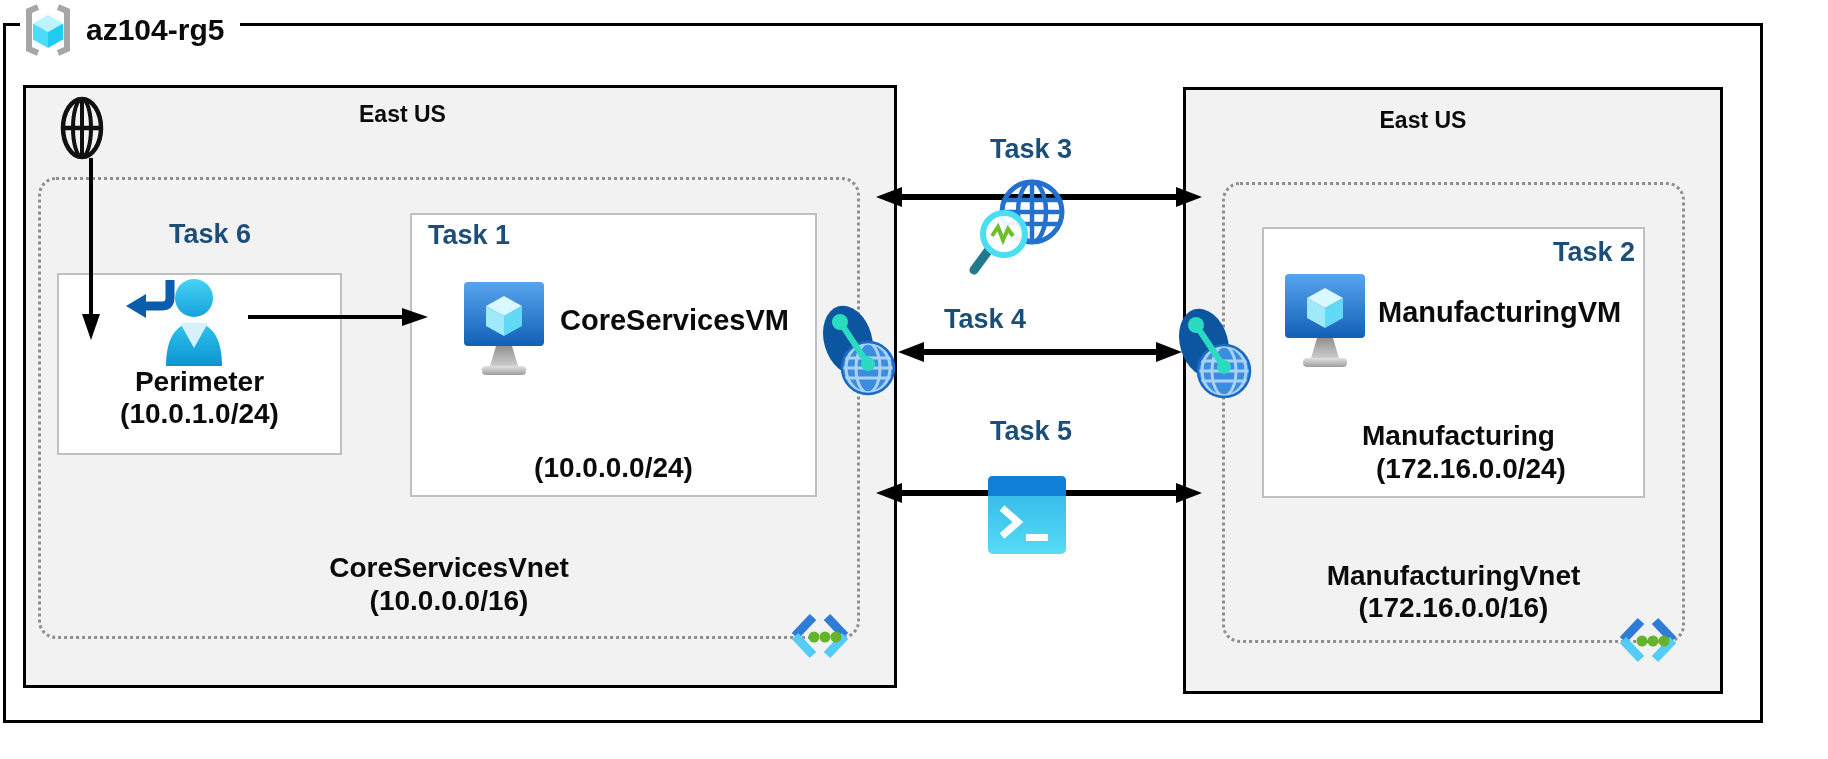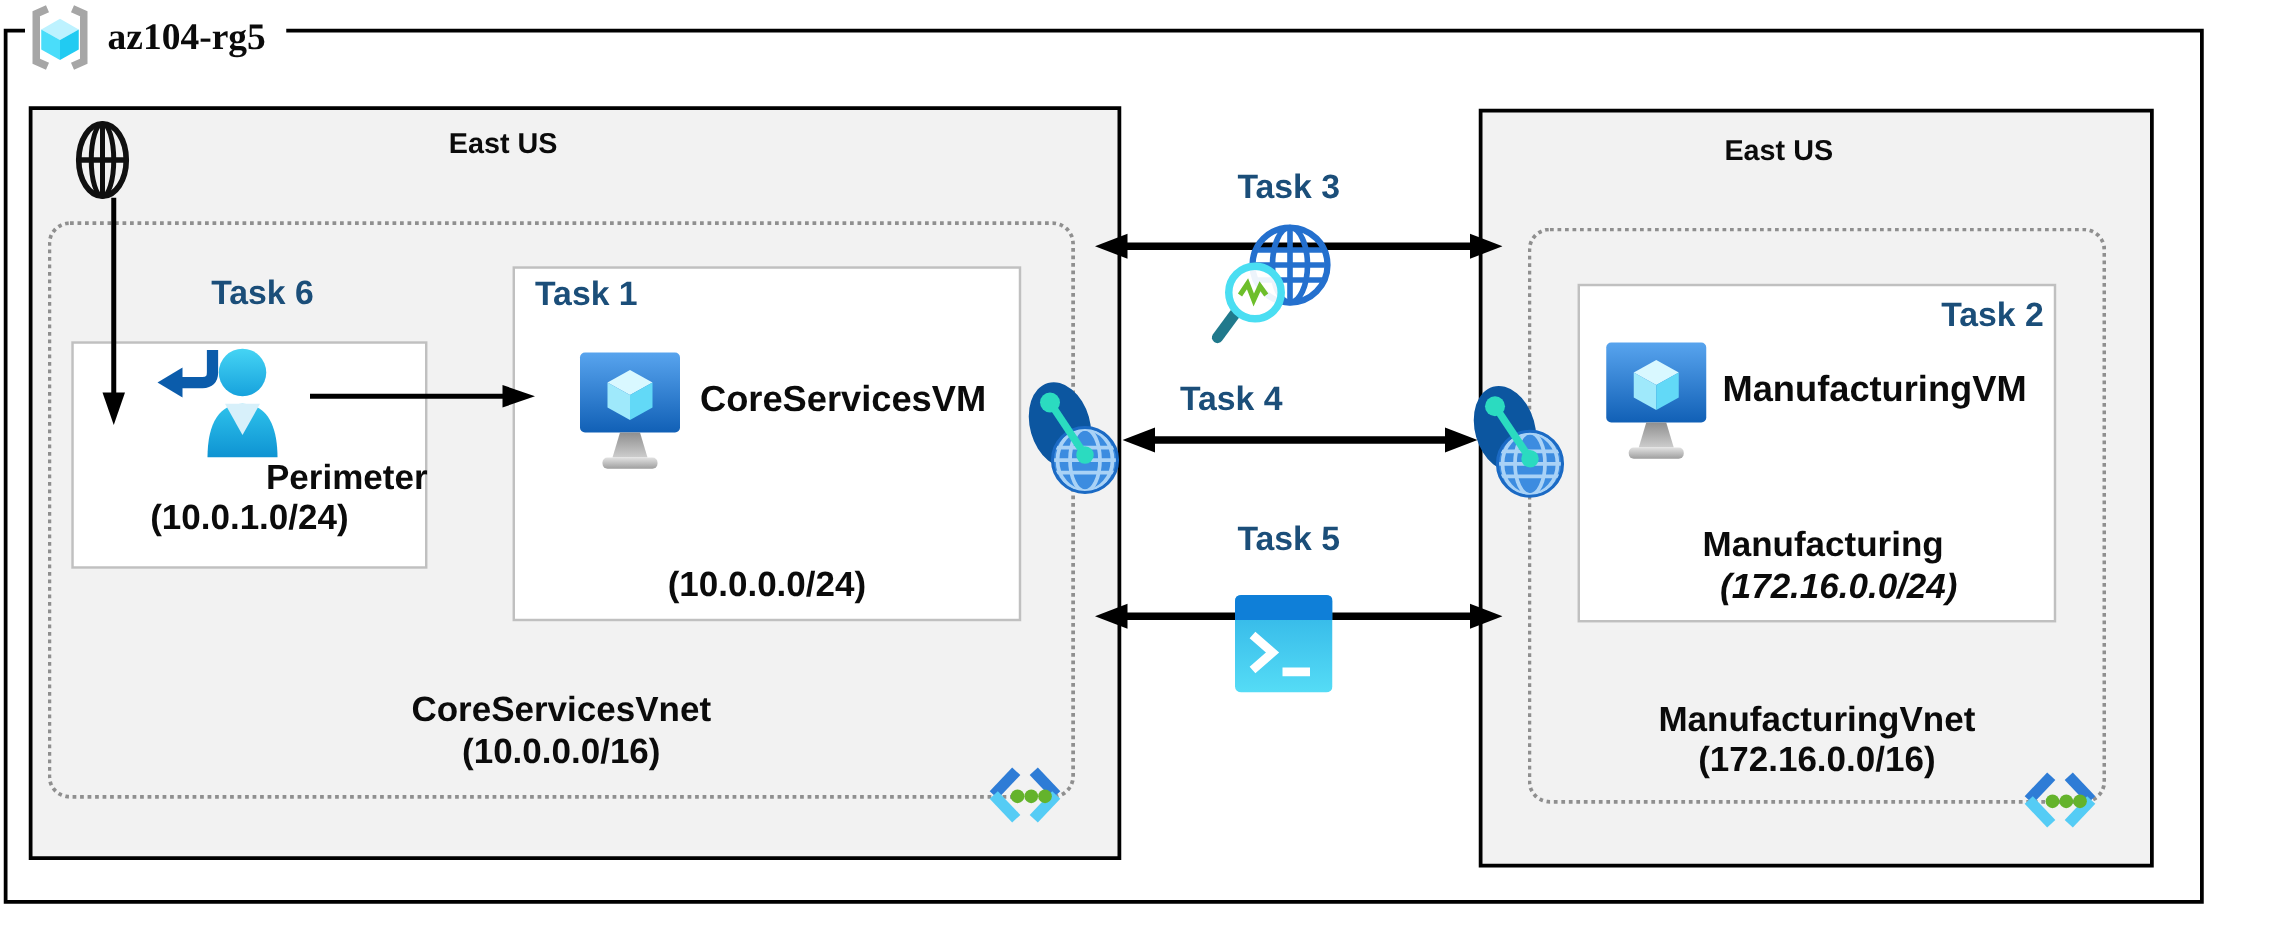--- a/index.html
+++ b/index.html
@@ -6,21 +6,21 @@
   body{font-family:"Liberation Sans","DejaVu Sans",sans-serif;}
   #stage{position:relative;width:1828px;height:759px;background:#fff;overflow:hidden;}
   .abs{position:absolute;box-sizing:border-box;}
   .region{background:var(--region-fill,#F2F2F2);border:3px solid var(--line-color,#000);}
   .vnet{border:3px dotted var(--vnet-border,#8F8F8F);border-radius:18px;}
   .subnet{background:#fff;border:2px solid var(--subnet-border,#C0C0C0);}
   .task{color:var(--task-color,#1B4E79);font-weight:bold;font-size:27px;white-space:nowrap;}
   .lbl{color:#0b0b0b;font-weight:bold;white-space:nowrap;}
   .center{text-align:center;}
   .f27{font-size:23px;} .f28{font-size:28px;} .f29{font-size:29px;} .f30{font-size:30px;}
-  .rg-badge{display:flex;align-items:center;gap:10px;background:#fff;height:56px;padding-right:16px;font-family:Liberation Serif, serif;}
+  .rg-badge{display:flex;align-items:center;gap:10px;background:#fff;height:56px;padding-right:16px;}
   svg{display:block;}
 </style>
 </head>
 <body>
 
 <div id="stage">
 
   <div class="abs" style="left:3px;top:23px;width:1760px;height:700px;border:3px solid var(--line-color,#000);"></div>
 
   <div class="abs rg-badge" style="left:20px;top:2px;">
@@ -57,21 +57,21 @@
             <stop offset="1" stop-color="#0E93D2"></stop>
         </linearGradient>
       </defs>
       <path d="M52,4 L52,22 Q52,30 44,30 L26,30" fill="none" stroke="#0B5CAB" stroke-width="9"></path>
       <polygon points="8,30 28,18 28,42" fill="#0B5CAB"></polygon>
       <circle cx="76" cy="22" r="19" fill="url(#pg)"></circle>
       <path d="M48,90 C48,62 58,47 76,47 C94,47 104,62 104,90 Z" fill="url(#pg2)"></path>
       <path d="M62,47 L90,47 L76,72 Z" fill="#D7F0FA"></path>
     </svg>
   </span>
-  <div class="abs lbl f28 center" style="left:57px;top:366px;width:285px;text-align:right;">Perimeter</div>
+  <div class="abs lbl f28 center" style="left:57px;top:366px;width:285px;">Perimeter</div>
   <div class="abs lbl f28 center" style="left:57px;top:398px;width:285px;">(10.0.1.0/24)</div>
 
   <div class="abs subnet" style="left:410px;top:213px;width:407px;height:284px;"></div>
   <div class="abs task" style="left:428px;top:220px;">Task 1</div>
   <span class="abs" style="left:462px;top:280px;">
     <svg width="84" height="100" viewBox="0 0 84 100">
       <defs>
         <linearGradient id="vmscr" x1="0" y1="0" x2="0" y2="1">
           <stop offset="0" stop-color="#58A4EE"></stop>
             <stop offset="1" stop-color="#1160B6"></stop>
@@ -144,21 +144,21 @@
       <rect x="2" y="2" width="80" height="64" rx="4" fill="url(#vmscr)"></rect>
       <polygon points="42,16 60,26 42,36 24,26" fill="#D9F8FF"></polygon>
       <polygon points="24,26 42,36 42,56 24,46" fill="#9FE9FB"></polygon>
       <polygon points="60,26 42,36 42,56 60,46" fill="#62D9F7"></polygon>
       <polygon points="34,66 50,66 56,86 28,86" fill="url(#vmstand)"></polygon>
       <rect x="20" y="86" width="44" height="9" rx="4" fill="url(#vmbase)"></rect>
     </svg>
   </span>
   <div class="abs lbl f29" style="left:1378px;top:296px;">ManufacturingVM</div>
   <div class="abs lbl f28 center" style="left:1299px;top:420px;width:319px;">Manufacturing</div>
-  <div class="abs lbl f28 center" style="left:1262px;top:453px;width:418px;font-style:italic;">(172.16.0.0/24)</div>
+  <div class="abs lbl f28 center" style="left:1262px;top:453px;width:418px;">(172.16.0.0/24)</div>
 
   <span class="abs" style="left:1615px;top:616px;">
     <svg width="66" height="48" viewBox="0 0 66 48">
       <line x1="26" y1="5" x2="8" y2="24" stroke="#2E7CD6" stroke-width="9"></line>
       <line x1="8" y1="24" x2="26" y2="43" stroke="#55CCF5" stroke-width="9"></line>
       <line x1="40" y1="5" x2="58" y2="24" stroke="#2E7CD6" stroke-width="9"></line>
       <line x1="58" y1="24" x2="40" y2="43" stroke="#55CCF5" stroke-width="9"></line>
       <circle cx="27" cy="25" r="5.5" fill="#64B32C"></circle>
         <circle cx="38" cy="25" r="5.5" fill="#64B32C"></circle>
         <circle cx="49" cy="25" r="5.5" fill="#64B32C"></circle>

